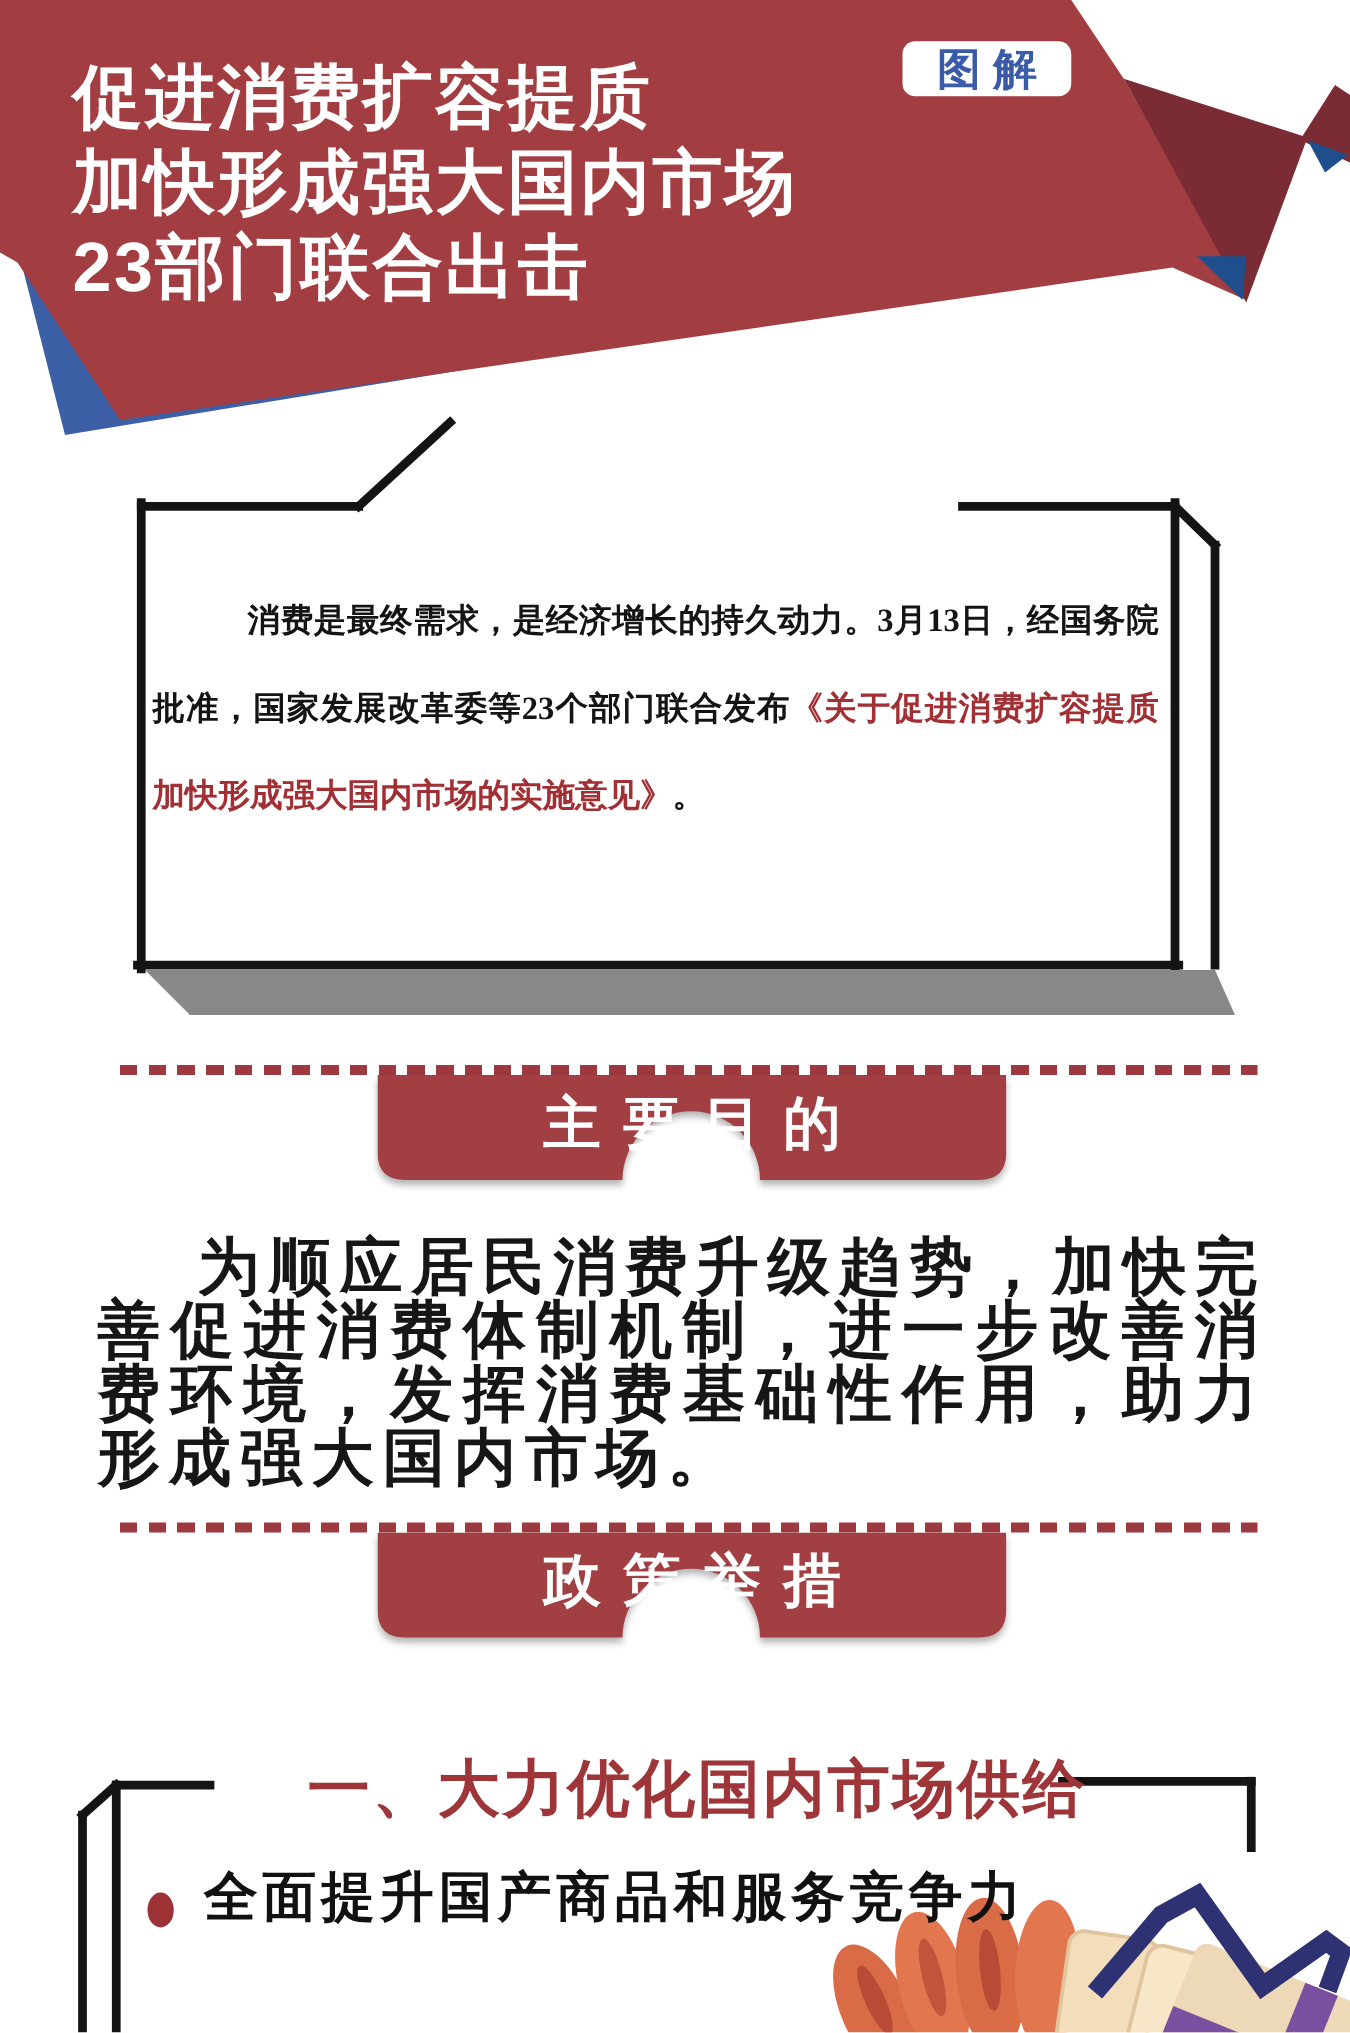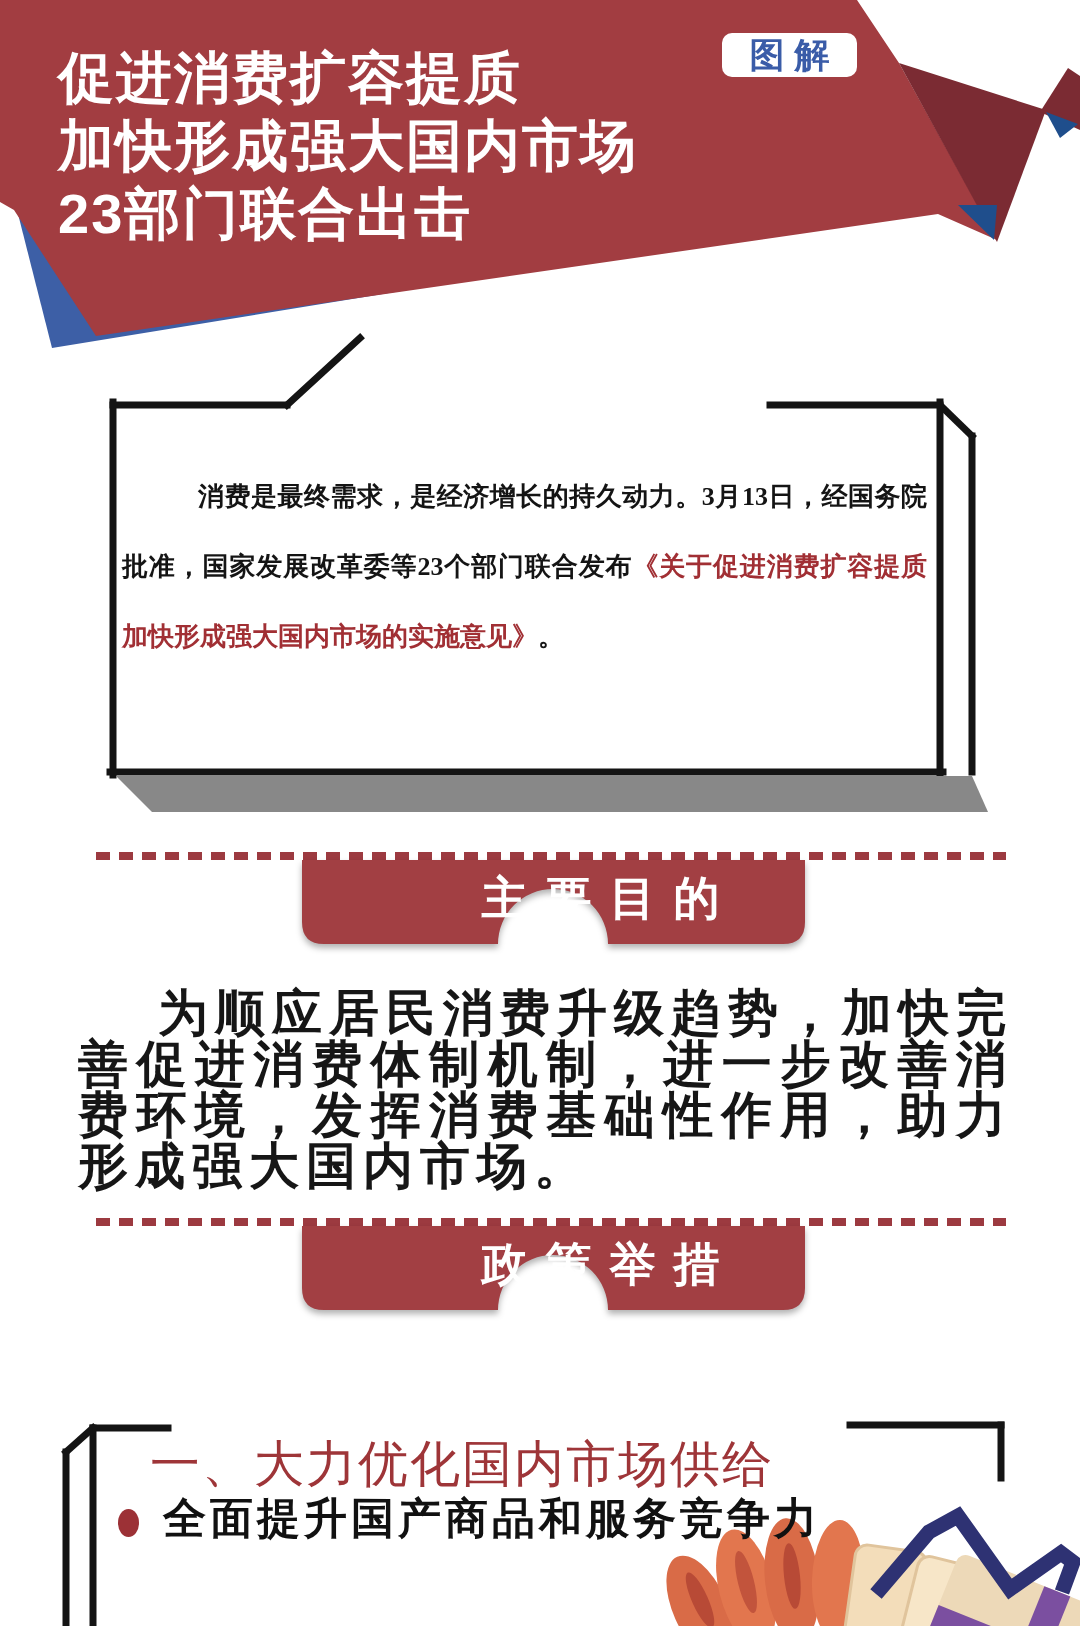--- a/index.html
+++ b/index.html
@@ -32,36 +32,36 @@
   
   .dash-line{
     position:absolute;left:96px;width:910px;height:8px;z-index:1;
     background:repeating-linear-gradient(to right,#9c3a40 0 14px,transparent 14px 23px);
   }
   
   .ribbon{position:absolute;left:302px;width:503px;height:92px;z-index:2;}
   .ribbon svg{position:absolute;left:0;top:0;filter:drop-shadow(0 4px 3px rgba(0,0,0,.30));}
   .ribbon-label{
     position:absolute;left:0;top:8px;width:100%;text-align:center;
-    color:#ffffff;font-weight:900;font-size:46px;letter-spacing:18px;text-indent:18px;padding-left:47px;
+    color:#ffffff;font-weight:900;font-size:46px;letter-spacing:18px;text-indent:18px;
   }
   
   .purpose-body{
     position:absolute;left:78px;top:988px;width:935px;z-index:3;
     color:#161616;font-weight:700;font-size:50px;line-height:51px;
     letter-spacing:7px;text-align:justify;text-indent:80px;
   }
   
   .measures-heading{
     position:absolute;left:150px;top:1398px;width:720px;z-index:3;
-    text-align:left;color:#9e3538;font-weight:400;font-size:50px;
-    letter-spacing:2px;white-space:nowrap;margin-top:33px;
+    text-align:right;color:#9e3538;font-weight:700;font-size:50px;
+    letter-spacing:2px;white-space:nowrap;
   }
   .bullets{position:absolute;left:118px;top:1494px;z-index:3;}
-  .bullet-row{display:flex;align-items:center;margin-bottom:26px;}
+  .bullet-row{display:flex;align-items:flex-end;margin-bottom:26px;}
   .bullet-dot{
     width:21px;height:28px;border-radius:50%;background:#9c3136;
     margin-right:24px;margin-top:10px;flex:0 0 auto;
   }
   .bullet-text{
     color:#111111;font-weight:700;font-size:43px;line-height:48px;
     letter-spacing:4px;white-space:nowrap;
   }
 </style>
 </head>

